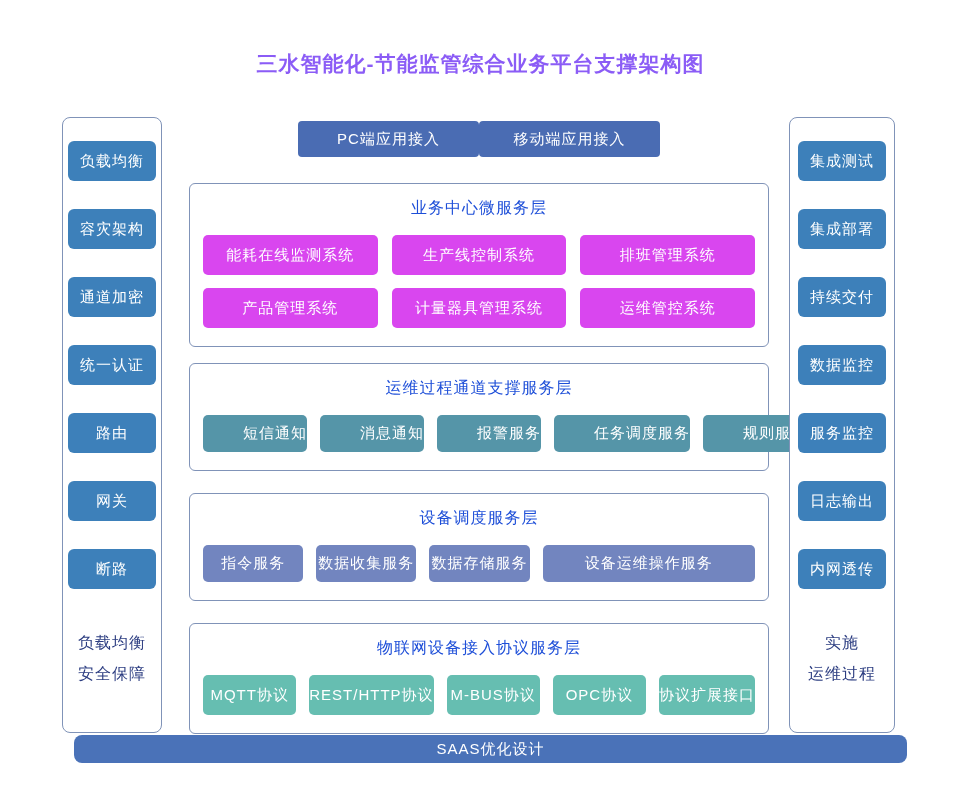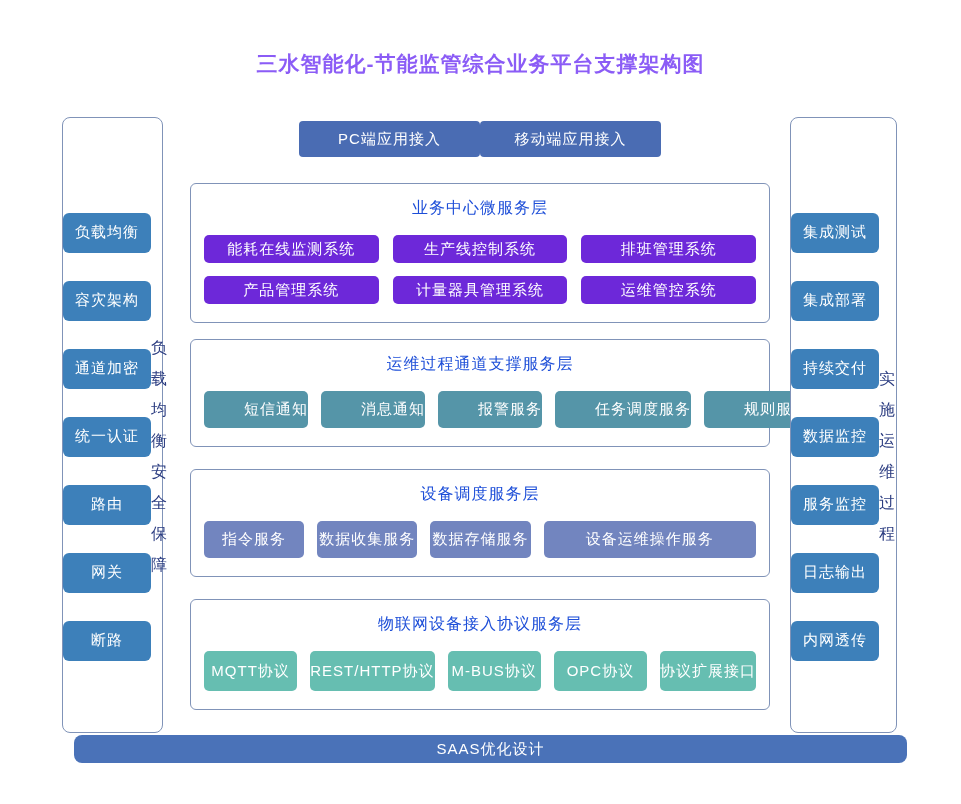--- a/index.html
+++ b/index.html
@@ -19,21 +19,21 @@
   .layout {
     position:absolute; left:62px; top:117px; width:833px; height:616px;
     display:flex;
   }
   .panel {
     border:1px solid #8093b8; border-radius:8px;
     background:#ffffff;
   }
   .side {
     width:101px; height:616px;
-    display:flex; flex-direction:row; align-items:center;
+    display:flex; flex-direction:column; align-items:center;
     padding-top:23px;
   }
   .side-right { width:107px; }
   .side-items { display:flex; flex-direction:column; align-items:center; gap:28px; }
   .side-box {
     width:88px; height:40px; border-radius:6px;
     background:#3d80ba; color:#ffffff; font-size:15px;
     display:flex; align-items:center; justify-content:center;
     letter-spacing:1px;
   }
@@ -63,21 +63,21 @@
     display:grid; grid-template-columns:repeat(3,1fr);
     gap:13px 14px; margin-top:16px;
   }
   .sec-row { display:flex; gap:13px; margin-top:16px; }
   .box {
     height:37px; border-radius:5px;
     color:#ffffff; font-size:15px;
     display:flex; align-items:center; justify-content:center;
     flex:1; letter-spacing:1px; white-space:nowrap;
   }
-  .sec-business .box { background:#6d28d9; height:28px; }
+  .sec-business .box { background:#d946ef; height:40px; }
   .sec-channel  .box { background:#5595a8;padding-left:40px; }
   .sec-device   .box { background:#7285bf; }
   .sec-device   .box:last-child { flex:2.12; }
   .sec-protocol .box { background:#66beb1; height:40px; }
 
   .bottom-bar {
     position:absolute; left:74px; top:735px; width:833px; height:28px;
     background:#4a72b8; border-radius:8px;
     color:#ffffff; font-size:15px; letter-spacing:1px;
     display:flex; align-items:center; justify-content:center;

